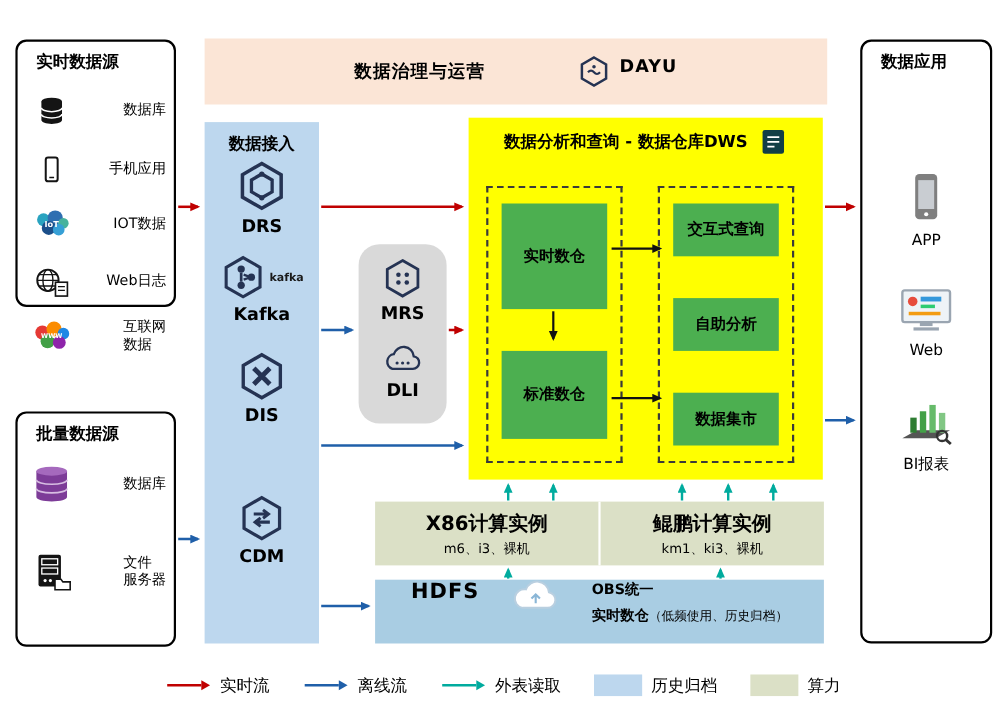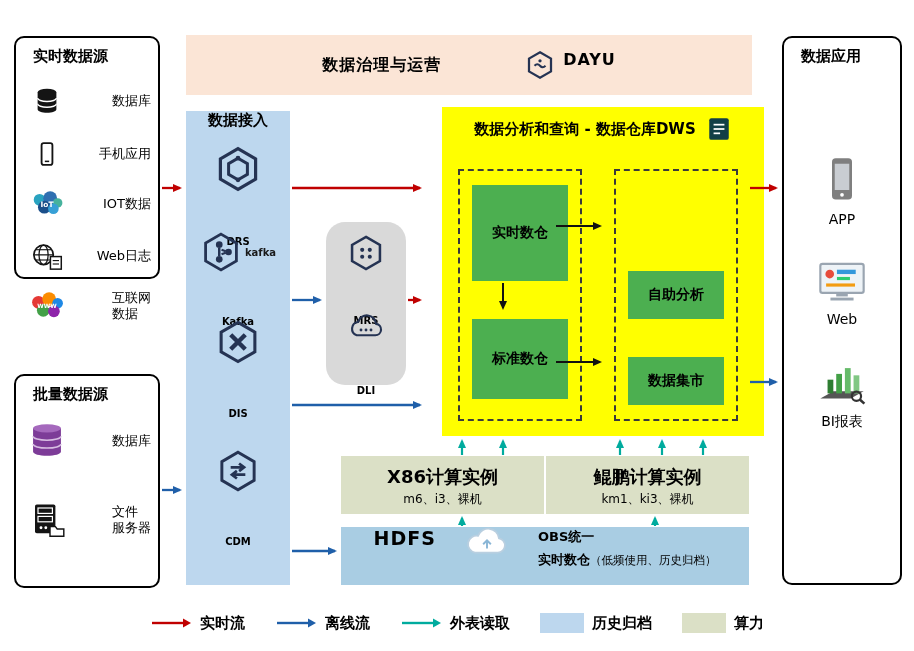--- a/index.html
+++ b/index.html
@@ -5,44 +5,44 @@
   html,body{margin:0;padding:0;background:#fff;}
   body{font-family:"DejaVu Sans","Liberation Sans",sans-serif;color:#000;}
   .canvas{position:relative;width:914px;height:651px;background:#fff;overflow:hidden;}
   .abs{position:absolute;}
   .panel{border:2px solid #000;border-radius:10px;background:#fff;box-sizing:border-box;}
   .ptitle{font-weight:bold;font-size:15px;padding:9px 0 0 17px;}
   .row{position:absolute;left:13px;width:122px;display:flex;align-items:center;gap:9px;justify-content:space-between;}
   .icn{flex:0 0 36px;display:flex;justify-content:center;}
   .lbl{font-size:13px;line-height:1.25;white-space:pre-line;}
   .svc{position:absolute;left:0;width:100%;display:flex;flex-direction:column;align-items:center;gap:3px;}
-  .svc-lbl{font-weight:bold;font-size:10px;margin-top:40px;}
+  .svc-lbl{font-weight:bold;font-size:16px;}
   .banner{background:#fbe5d6;display:flex;align-items:center;justify-content:center;gap:84px;}
   .banner-title{font-weight:bold;font-size:16px;letter-spacing:1px;}
   .dayu{display:flex;align-items:flex-start;gap:8px;font-weight:bold;font-size:16px;letter-spacing:1px;}
   .access{background:#bdd7ee;}
-  .access-title{font-weight:bold;font-size:15px;text-align:center;}
+  .access-title{font-weight:bold;font-size:15px;text-align:center;padding-top:10px;}
   .grayblk{background:#d9d9d9;border-radius:19px;}
-  .dws{background:#ffff00;margin-left:16px;}
+  .dws{background:#ffff00;}
   .dws-title{display:flex;align-items:center;justify-content:center;gap:10px;padding-top:9px;font-weight:bold;font-size:15px;}
   .dashed{position:absolute;border:2px dashed #3a3a3a;box-sizing:border-box;}
   .gbox{position:absolute;background:#4caf50;display:flex;align-items:center;justify-content:center;font-weight:bold;font-size:14px;color:#000;text-align:center;}
   .compute{background:#dbe0c6;display:flex;}
   .chalf{flex:1;display:flex;flex-direction:column;align-items:center;justify-content:center;line-height:1.5;}
   .ct1{font-weight:bold;font-size:18px;}
   .ct2{font-size:12px;}
   .cdivider{width:2px;background:#ffffff;}
   .storage{background:#a9cde3;display:flex;align-items:flex-start;justify-content:center;gap:27px;}
   .hdfs{font-weight:bold;font-size:19px;letter-spacing:1px;}
   .obs-line1{font-weight:bold;font-size:13px;}
   .obs-line2b{font-weight:bold;font-size:13px;}
   .obs-line2n{font-size:11.5px;}
   .app-item{position:absolute;left:0;width:100%;display:flex;flex-direction:column;align-items:center;gap:7px;}
   .app-lbl{font-size:14px;}
-  .legend{position:absolute;left:0;top:613px;width:100%;display:flex;align-items:center;justify-content:center;gap:30px;font-weight:bold;}
+  .legend{position:absolute;left:0;top:613px;width:100%;display:flex;align-items:center;justify-content:center;gap:30px;}
   .litem{display:flex;align-items:center;gap:8px;font-size:15px;}
   .swatch{width:44px;height:20px;display:block;}
 </style>
 </head>
 <body>
 
 <div class="canvas">
 
   <div class="abs panel" style="left:14px;top:36px;width:146px;height:243px">
     <div class="ptitle">实时数据源</div>
@@ -222,20 +222,21 @@
           <line x1="7" y1="8" x2="17" y2="8" stroke="#fff" stroke-width="1.6"></line>
           <line x1="7" y1="12" x2="17" y2="12" stroke="#fff" stroke-width="1.6"></line>
           <line x1="7" y1="16" x2="13" y2="16" stroke="#fff" stroke-width="1.6"></line>
         </svg>
     </div>
     <div class="dashed" style="left:16px;top:62px;width:124px;height:252px">
       <div class="gbox" style="left:12px;top:14px;width:96px;height:96px">实时数仓</div>
       <div class="gbox" style="left:12px;top:148px;width:96px;height:80px">标准数仓</div>
     </div>
     <div class="dashed" style="left:172px;top:62px;width:124px;height:252px">
+      <div class="gbox" style="left:12px;top:14px;width:96px;height:48px">交互式查询</div>
       <div class="gbox" style="left:12px;top:100px;width:96px;height:48px">自助分析</div>
       <div class="gbox" style="left:12px;top:186px;width:96px;height:48px">数据集市</div>
     </div>
   </div>
 
   <div class="abs compute" style="left:341px;top:456px;width:408px;height:58px">
     <div class="chalf">
       <div class="ct1">X86计算实例</div>
       <div class="ct2">m6、i3、裸机</div>
     </div>

